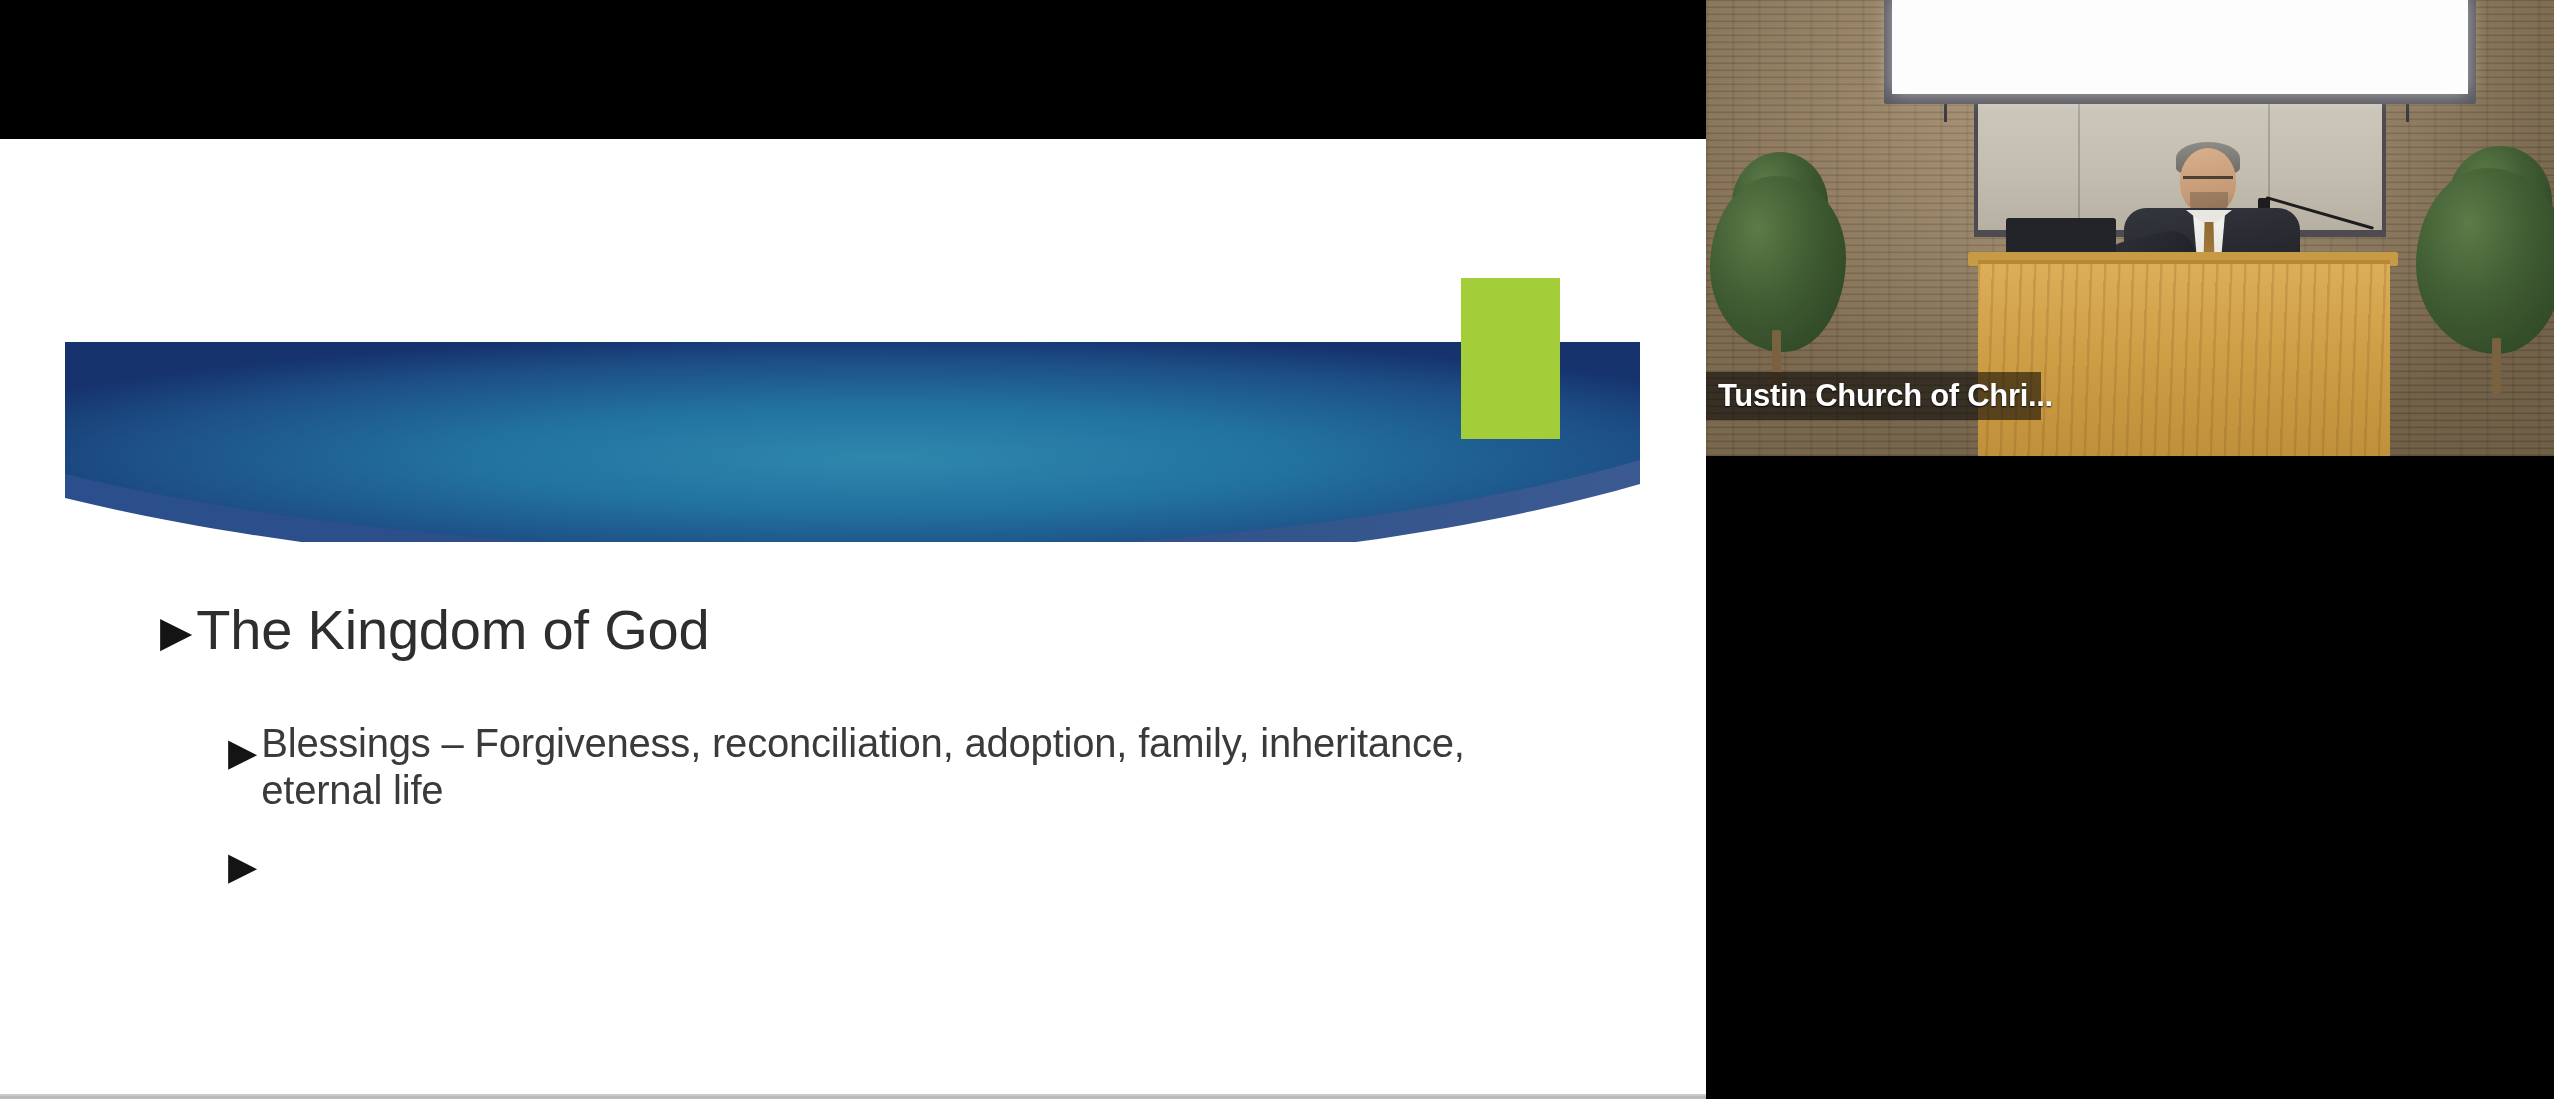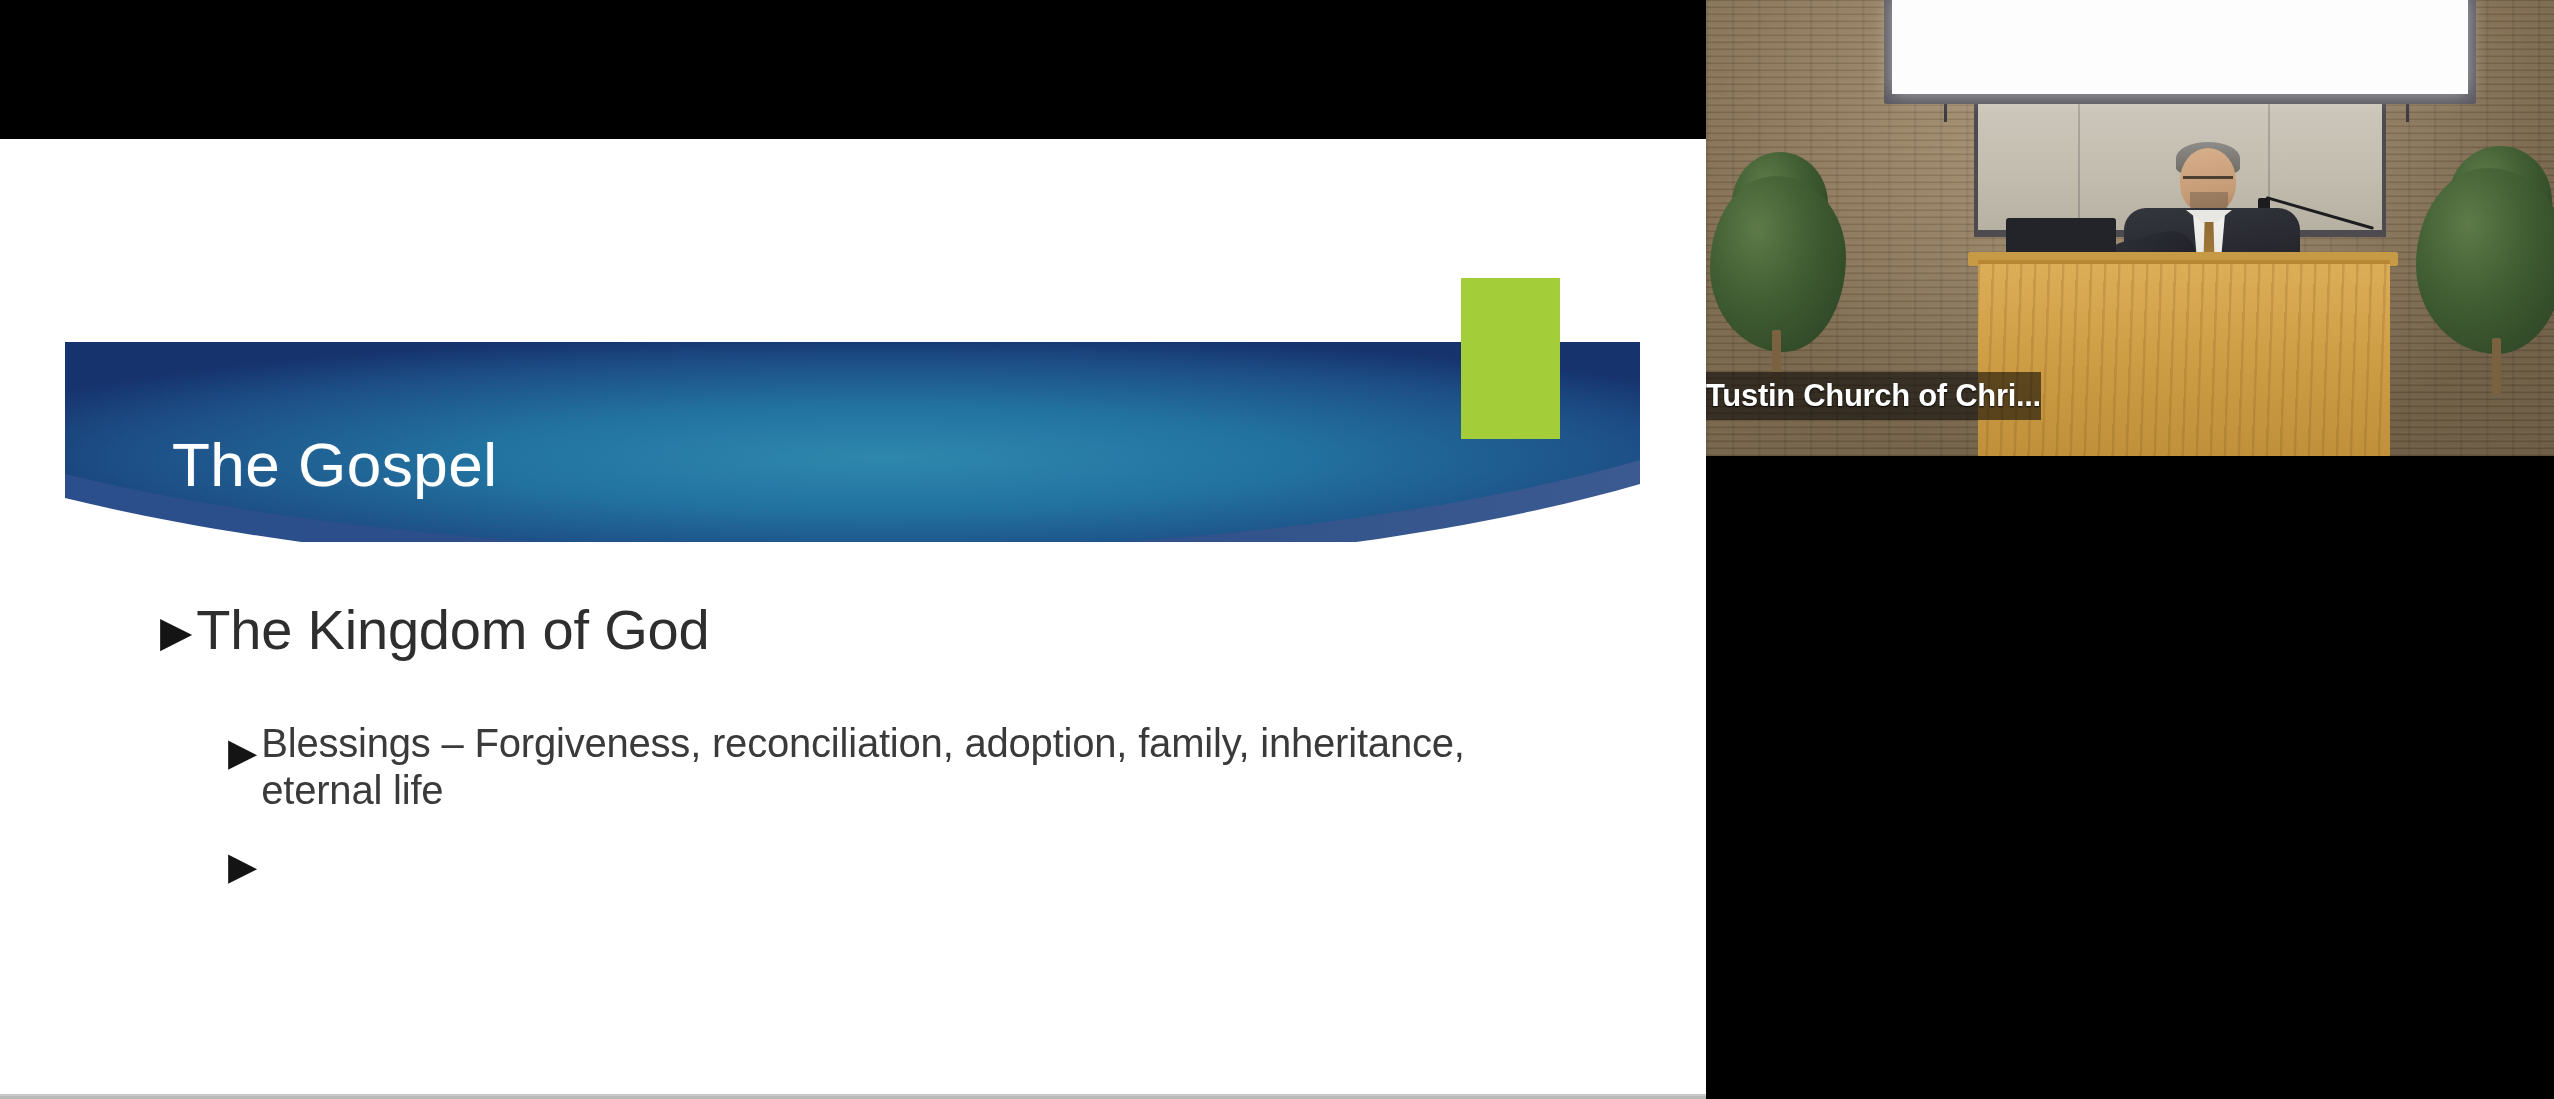--- a/index.html
+++ b/index.html
@@ -113,21 +113,21 @@
   #spk-collar{position:absolute;left:480px;top:210px;width:46px;height:18px;
               background:#e9e7e1;clip-path:polygon(0 0,100% 0,50% 100%);}
   #spk-arm{position:absolute;left:398px;top:236px;width:92px;height:50px;border-radius:24px;
            background:linear-gradient(150deg,#2e3038 0%,#1e1f25 100%);transform:rotate(-14deg);}
   #spk-hand{position:absolute;left:392px;top:252px;width:34px;height:30px;border-radius:45%;
             background:linear-gradient(160deg,#d3a987 0%,#b98f6c 100%);}
 
   
   #name-label{position:absolute;left:0px;top:372px;width:335px;height:48px;
               background:rgba(0,0,0,.55);display:flex;align-items:center;}
-  #name-text{color:#ffffff;font-size:31px;font-weight:bold;white-space:nowrap;
+  #name-text{color:#ffffff;font-size:31px;font-weight:bold;padding-left:12px;white-space:nowrap;
              letter-spacing:-0.3px;text-shadow:0 1px 2px rgba(0,0,0,.9);}
 
   
   #black-right-bottom{position:absolute;left:1706px;top:456px;width:848px;height:643px;background:#000;}
 </style>
 </head>
 <body>
 
 <div id="screen">
 
@@ -151,21 +151,20 @@
           </linearGradient>
         </defs>
         <path d="M0,0 H1575 V200 H0 Z" fill="url(#bgrad)"></path>
         <path d="M0,132 C430,238 1160,238 1575,118 L1575,200 L0,200 Z" fill="url(#arcgrad)"></path>
         <path d="M0,156 C430,262 1160,262 1575,142 L1575,200 L0,200 Z" fill="#ffffff"></path>
       </svg>
     </div>
 
     <div id="accent-bar"></div>
 
-    <div id="banner-title">The Gospel</div>
 
     <div id="bullet-list">
 
       <div class="lvl1">
         <span class="tri">▶</span>
         <span class="btxt">The Kingdom of God</span>
       </div>
 
       <div id="gap-1"></div>
 

